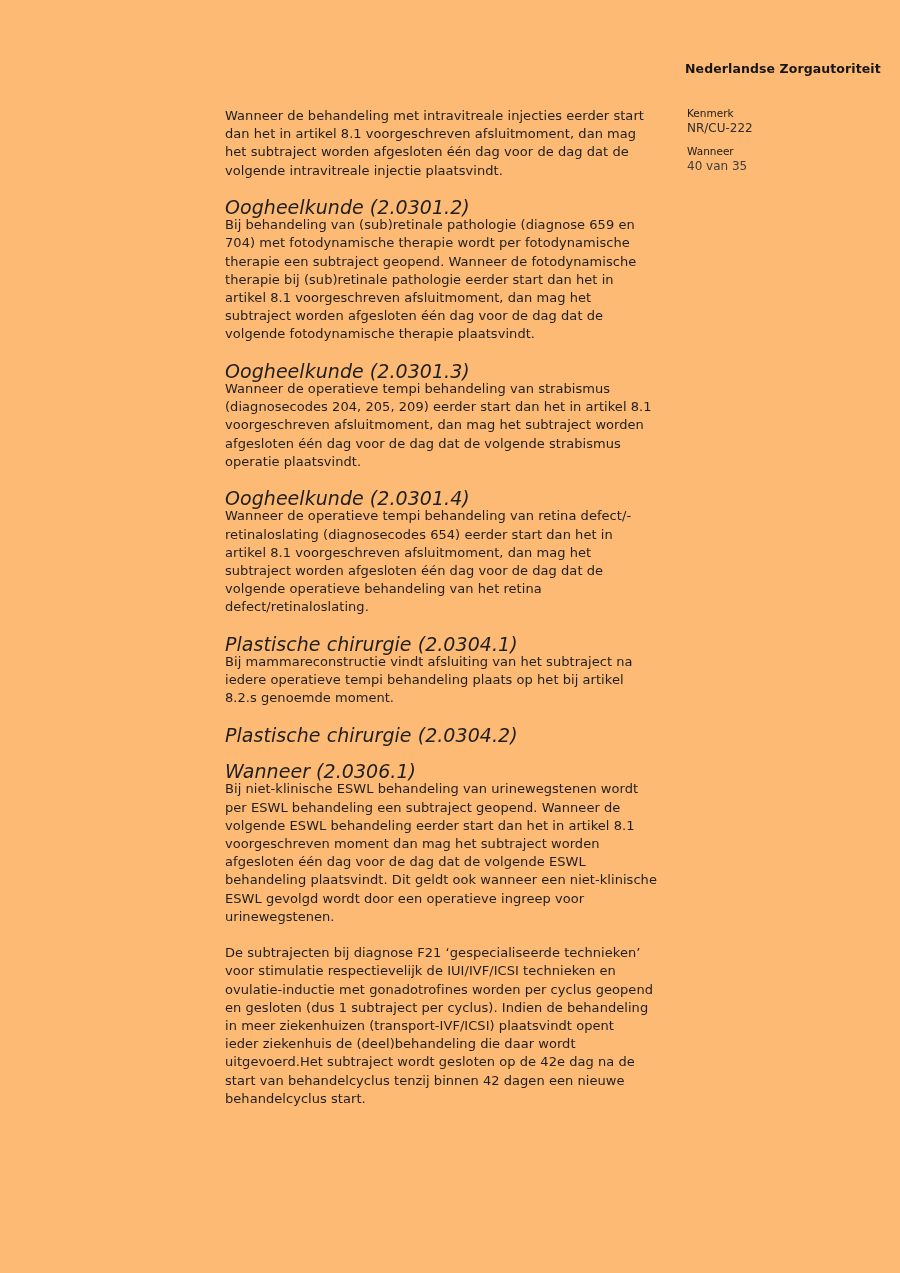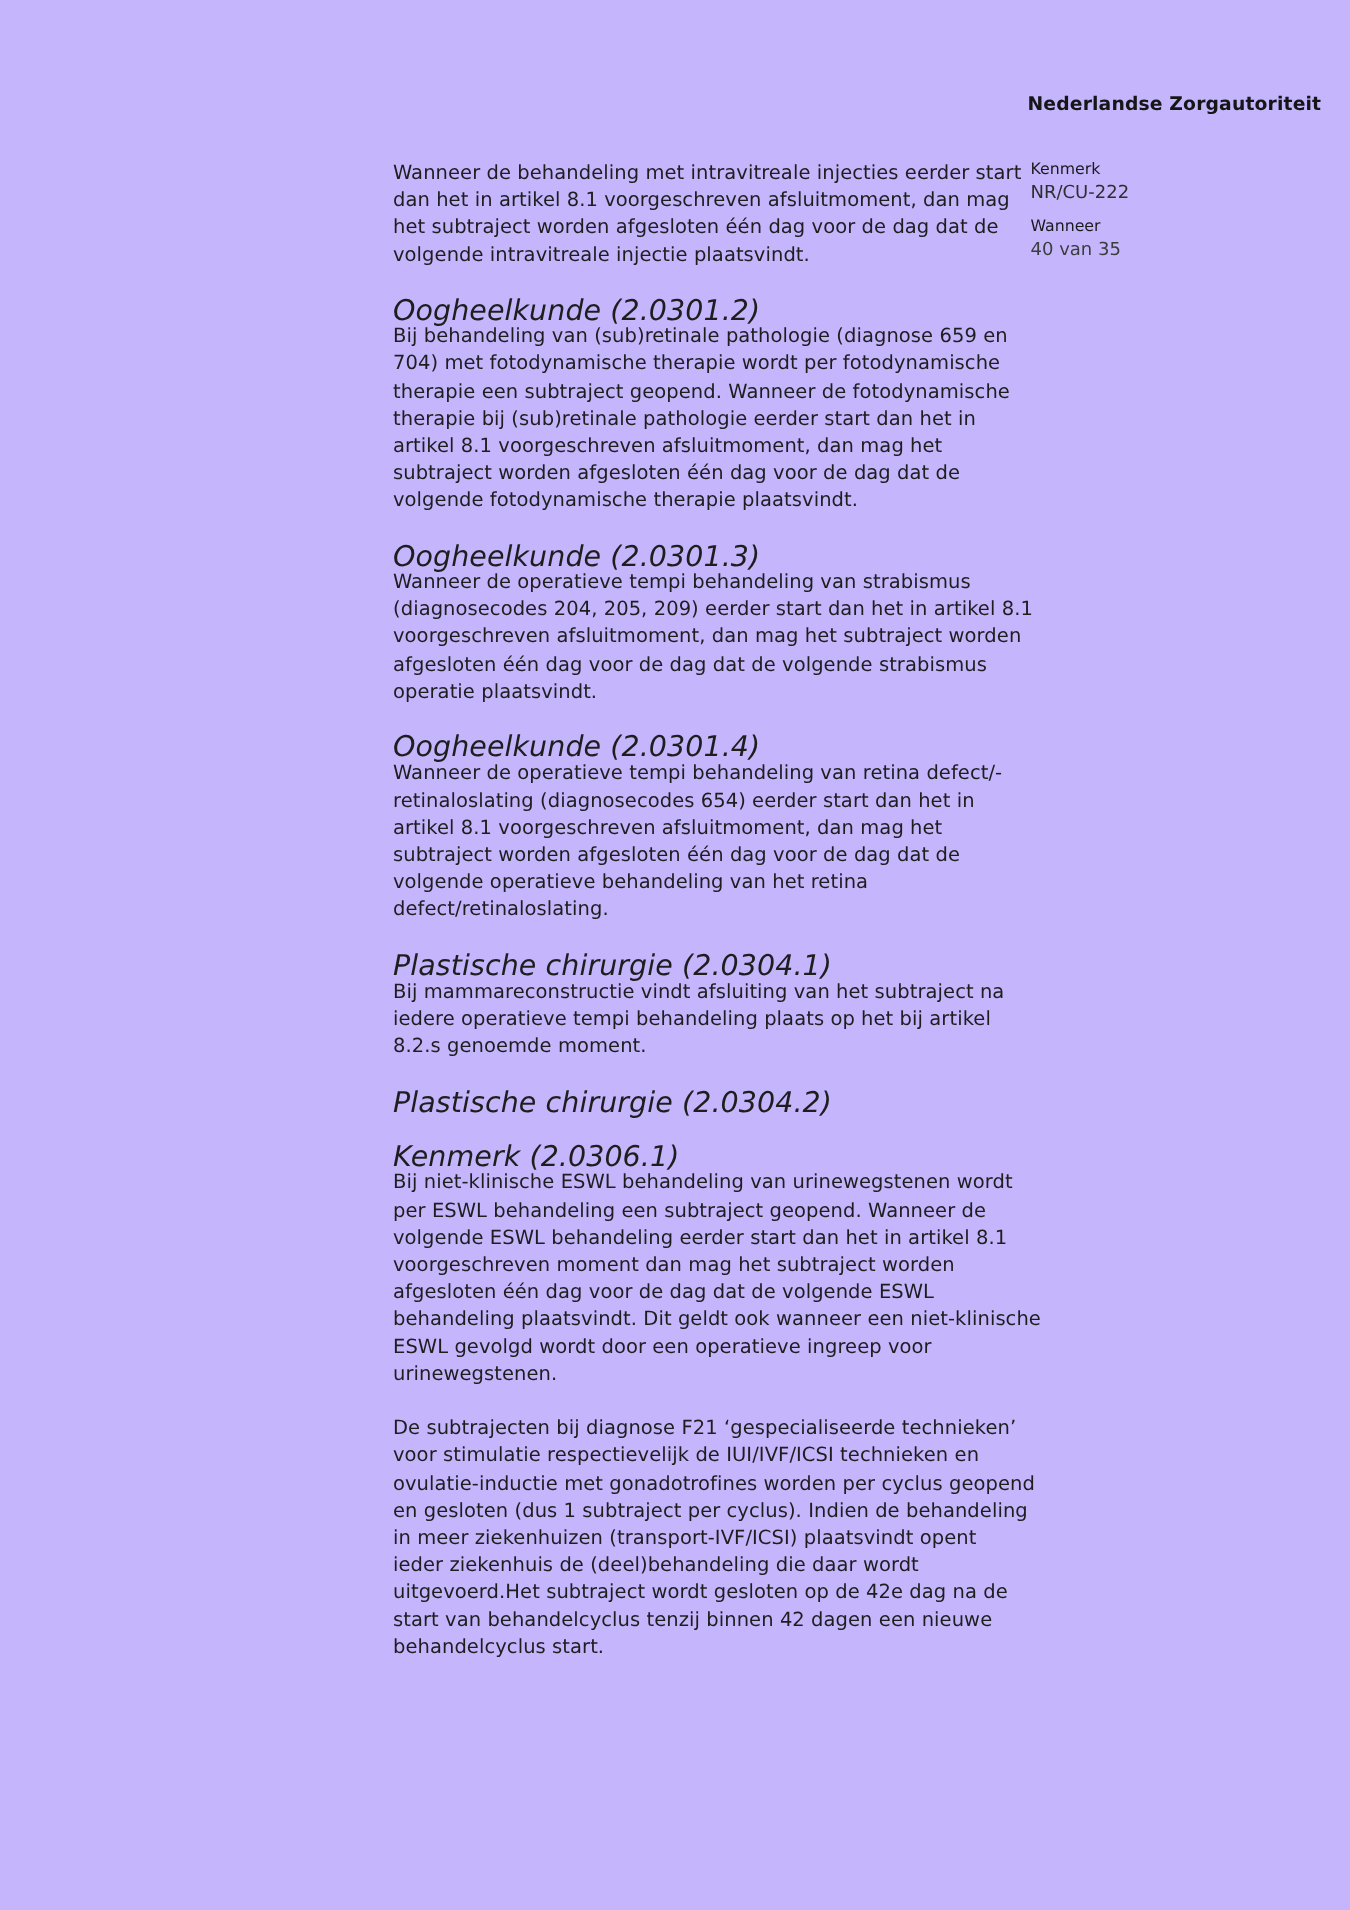--- a/index.html
+++ b/index.html
@@ -4,21 +4,21 @@
 <style>
   html, body {
     margin: 0;
     padding: 0;
     background: #ffffff;
   }
   .page {
     position: relative;
     width: 900px;
     height: 1273px;
-    background: #c4b5fd;
+    background: #fdba74;
     overflow: hidden;
     font-family: "DejaVu Sans", "Liberation Sans", sans-serif;
     color: #1e1e1e;
   }
   .brand {
     position: absolute;
     left: 685px;
     top: 61px;
     font-size: 12.5px;
     font-weight: bold;
@@ -49,21 +49,20 @@
   }
   .content {
     position: absolute;
     left: 225px;
     top: 107px;
     width: 482px;
     font-size: 13px;
     line-height: 18.2px;
     color: #1e1e1e;
     letter-spacing: 0.05px;
-    margin-left: 37px;
   }
   .content section {
     margin: 18.2px 0 0 0;
   }
   .content section:first-child {
     margin-top: 0;
   }
   .sec-heading {
     font-style: italic;
     font-weight: normal;
@@ -126,21 +125,21 @@
       <section>
         <div class="sec-heading">Plastische chirurgie (2.0304.1)</div>
         <div class="sec-para">Bij mammareconstructie vindt afsluiting van het subtraject na
 iedere operatieve tempi behandeling plaats op het bij artikel
 8.2.s genoemde moment.</div>
       </section>
       <section>
         <div class="sec-heading">Plastische chirurgie (2.0304.2)</div>
       </section>
       <section>
-        <div class="sec-heading">Kenmerk (2.0306.1)</div>
+        <div class="sec-heading">Wanneer (2.0306.1)</div>
         <div class="sec-para">Bij niet-klinische ESWL behandeling van urinewegstenen wordt
 per ESWL behandeling een subtraject geopend. Wanneer de
 volgende ESWL behandeling eerder start dan het in artikel 8.1
 voorgeschreven moment dan mag het subtraject worden
 afgesloten één dag voor de dag dat de volgende ESWL
 behandeling plaatsvindt. Dit geldt ook wanneer een niet-klinische
 ESWL gevolgd wordt door een operatieve ingreep voor
 urinewegstenen.</div>
       </section>
       <section>

